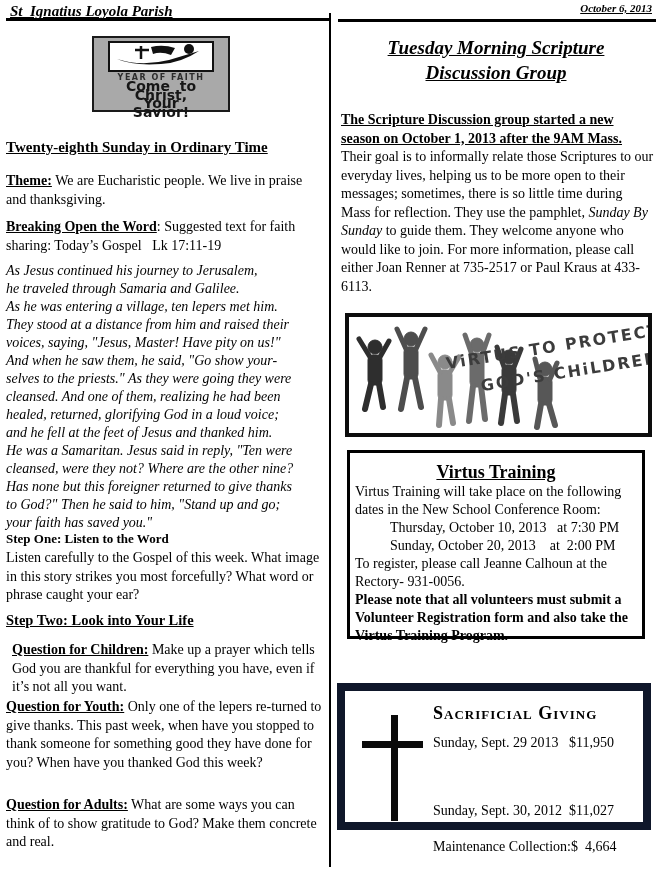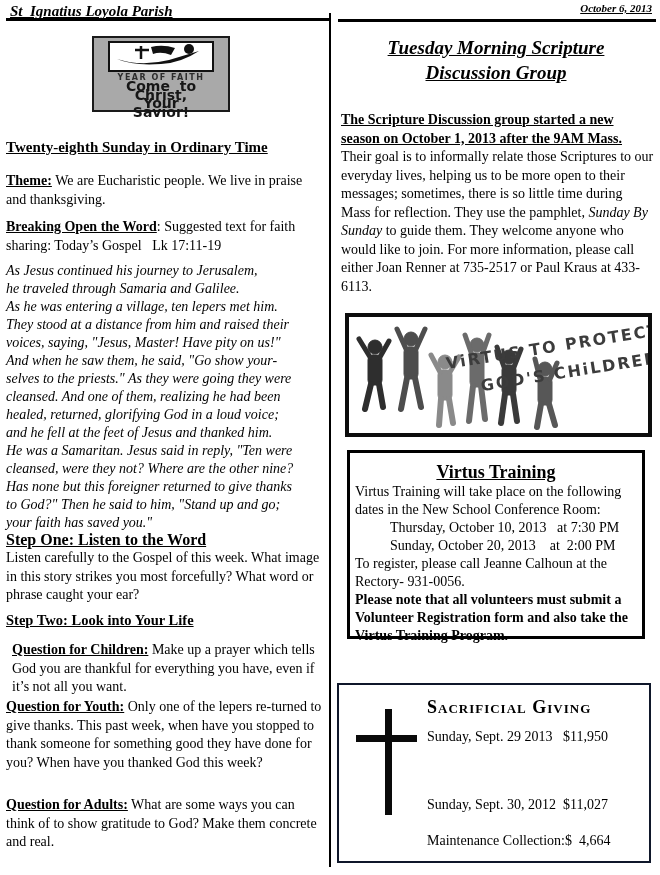--- a/index.html
+++ b/index.html
@@ -19,21 +19,21 @@
   .faith-caption{font-family:"DejaVu Sans",sans-serif;font-size:8px;font-weight:bold;letter-spacing:1.5px;color:#2c2c2c;line-height:9px;margin-top:1px;}
   .faith-line{font-family:"DejaVu Sans",sans-serif;font-size:14px;font-weight:bold;line-height:8.5px;color:#161616;white-space:pre;}
 
   .sunday-h{position:absolute;left:6px;top:139px;font-size:15px;font-weight:bold;text-decoration:underline;}
 
   .para{position:absolute;font-size:14px;line-height:18.5px;}
   .lead{font-weight:bold;text-decoration:underline;}
   .theme-p{left:6px;top:172px;width:318px;}
   .breaking-p{left:6px;top:218px;width:322px;white-space:pre-wrap;}
   .gospel{position:absolute;left:6px;top:262px;width:324px;font-size:14px;line-height:18px;font-style:italic;white-space:pre-line;}
-  .step1-h{position:absolute;left:6px;top:531px;font-size:16px;font-weight:bold;text-decoration:underline;}
+  .step1-h{position:absolute;left:6px;top:531px;font-size:13px;font-weight:bold;}
   .step1-t{left:6px;top:549px;width:320px;}
   .step2-h{position:absolute;left:6px;top:612px;font-size:14.5px;font-weight:bold;text-decoration:underline;}
   .qchild-p{left:12px;top:641px;width:320px;}
   .qyouth-p{left:6px;top:698px;width:320px;}
   .qadult-p{left:6px;top:796px;width:320px;}
 
   
   .tues-h{position:absolute;left:340px;top:35px;width:312px;text-align:center;font-size:19px;font-weight:bold;font-style:italic;line-height:25px;}
   .tues-h div{text-decoration:underline;}
   .scripture-p{left:341px;top:111px;width:314px;}
@@ -41,21 +41,21 @@
 
   .virtus-photo{position:absolute;left:345px;top:313px;width:307px;height:124px;border:4px solid #0d0d0d;box-sizing:border-box;background:#fff;}
 
   .virtus-box{position:absolute;left:347px;top:450px;width:298px;height:189px;border:3px solid #000;box-sizing:border-box;background:#fff;}
   .virtus-box-h{margin-top:9px;text-align:center;font-size:18px;font-weight:bold;}
   .virtus-box-h span{text-decoration:underline;}
   .vb-text{font-size:14px;line-height:18px;padding:0 5px;}
   .vb-sched{font-size:14px;line-height:18px;padding-left:40px;white-space:pre;}
   .vb-note{font-size:14px;line-height:18px;padding:0 5px;font-weight:bold;}
 
-  .giving-box{position:absolute;left:337px;top:683px;width:314px;height:180px;border:2px solid #0f172a;box-sizing:border-box;background:#fff;}
+  .giving-box{position:absolute;left:337px;top:683px;width:314px;height:147px;border:8px solid #0f172a;box-sizing:border-box;background:#fff;}
   .cross-v{position:absolute;left:46px;top:24px;width:7px;height:106px;background:#0a0a0a;}
   .cross-h{position:absolute;left:17px;top:50px;width:61px;height:7px;background:#0a0a0a;}
   .giving-title{position:absolute;left:88px;top:12px;font-variant:small-caps;font-size:18px;font-weight:600;letter-spacing:1px;}
   .giving-row{position:absolute;left:88px;font-size:14px;white-space:pre;}
   .g-r1{top:44px;} .g-r2{top:112px;} .g-r3{top:148px;}
 </style>
 </head>
 <body>
 
 <div class="page">

